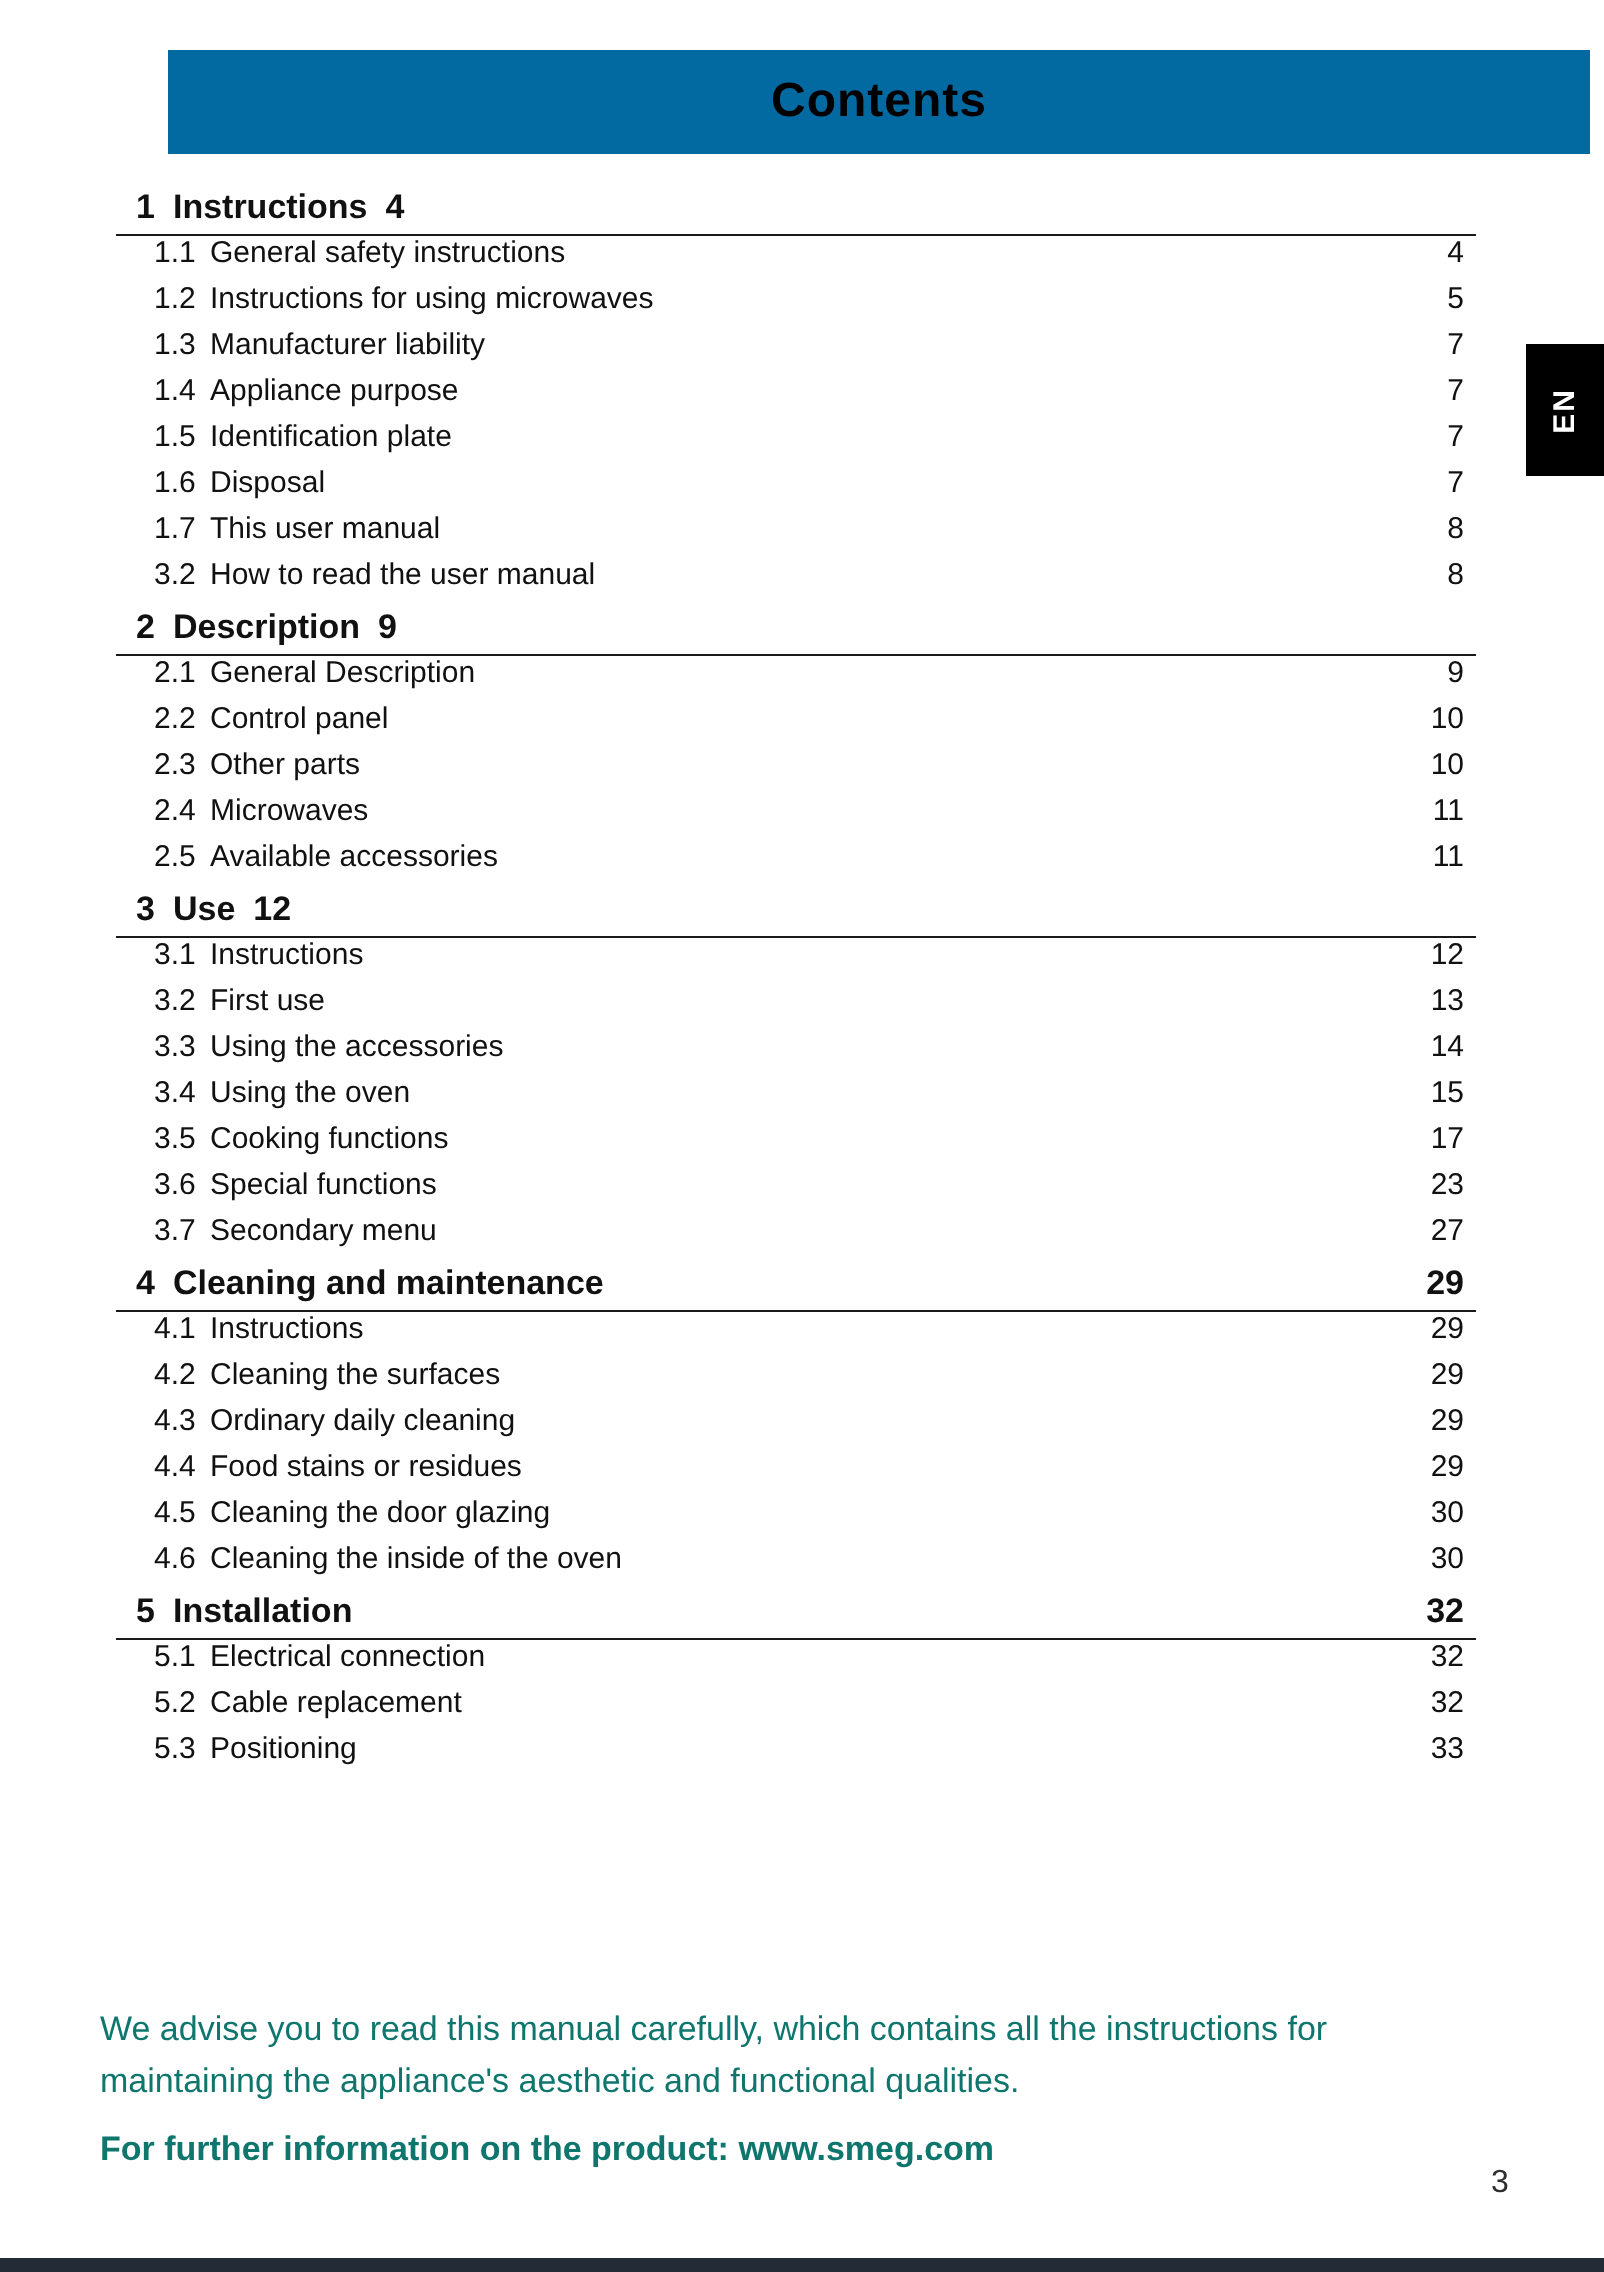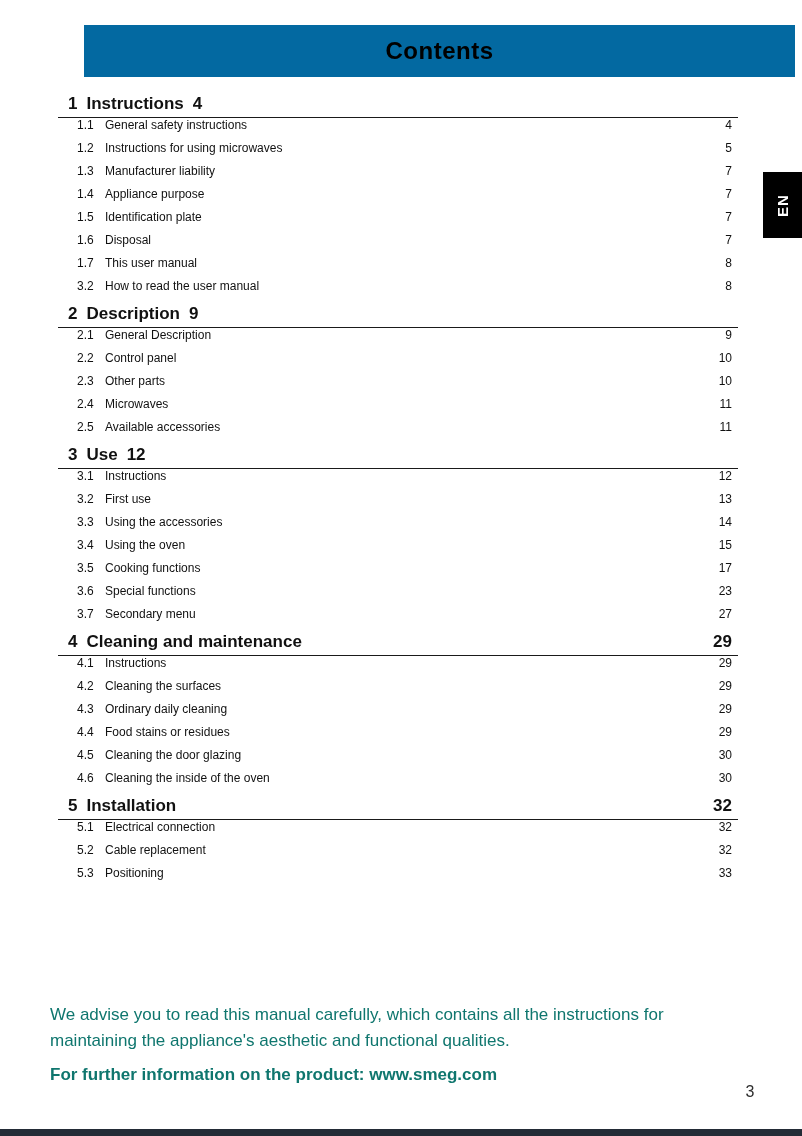--- a/index.html
+++ b/index.html
@@ -45,21 +45,21 @@
     padding-right: 6px;
     border-bottom: 1.5px solid #1a1a1a;
   }
   .sec-num { margin-right: 9px; }
   .toc-section-heading.page-inline .sec-page { margin-left: 9px; }
   .toc-section-heading.page-right .sec-title { flex: 1; }
   .toc-section-heading.page-right .sec-page { text-align: right; }
   .toc-item {
     display: flex;
     align-items: baseline;
-    font-size: 12px;
+    font-size: 15px;
     height: 23px;
     padding-left: 19px;
     padding-right: 6px;
   }
   .item-num { width: 28px; flex: none; }
   .item-title { flex: 1; }
   .item-page { text-align: right; }
   
   .lang-tab {
     position: absolute;

